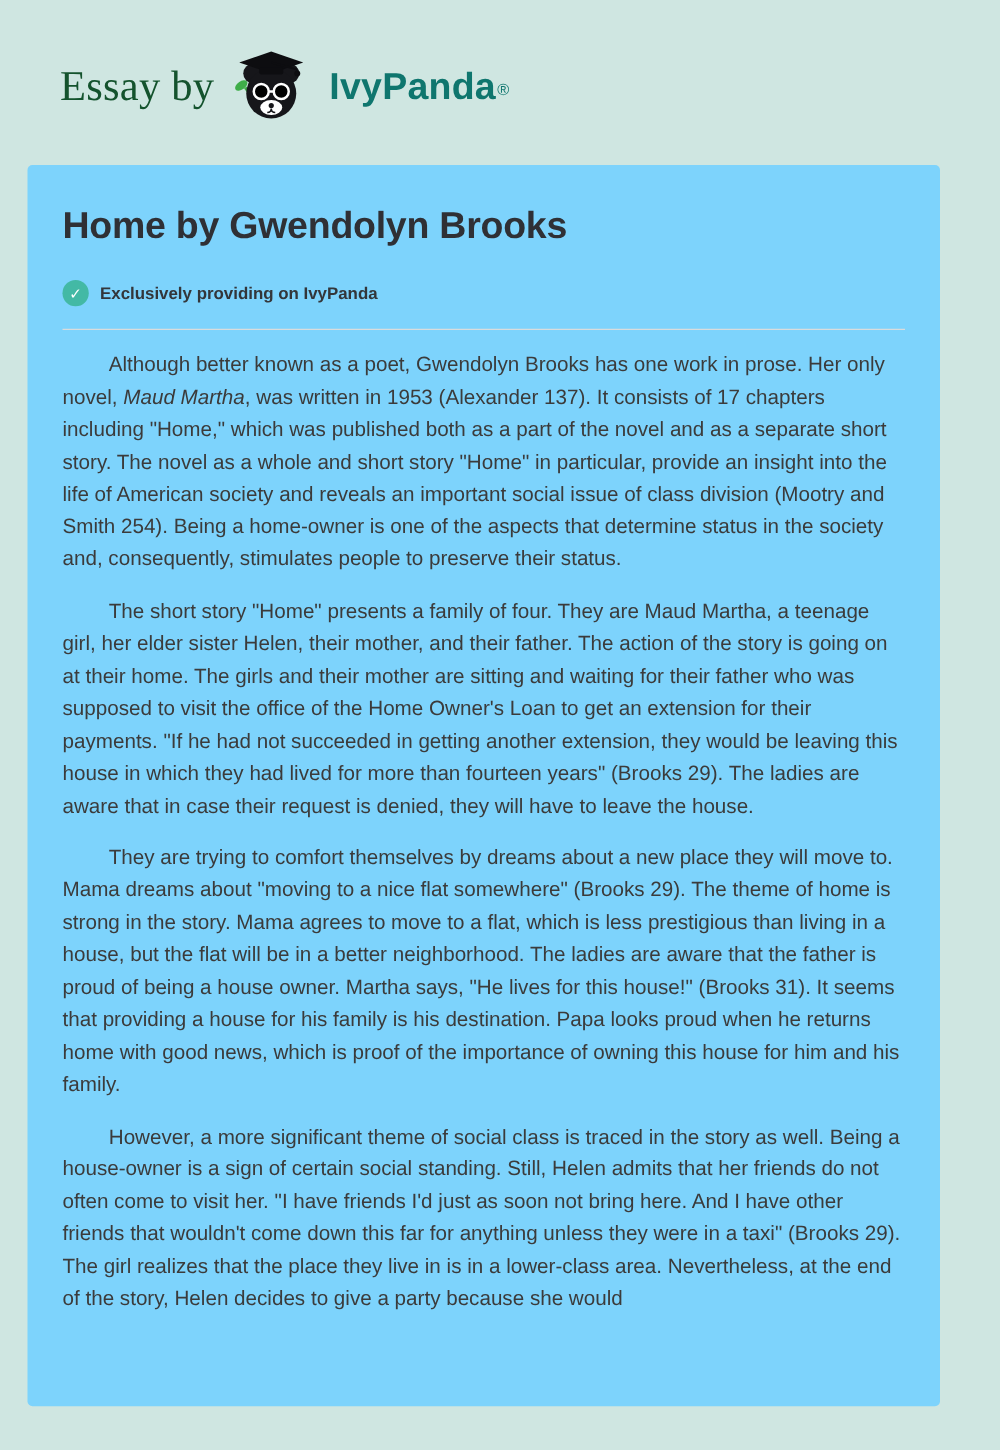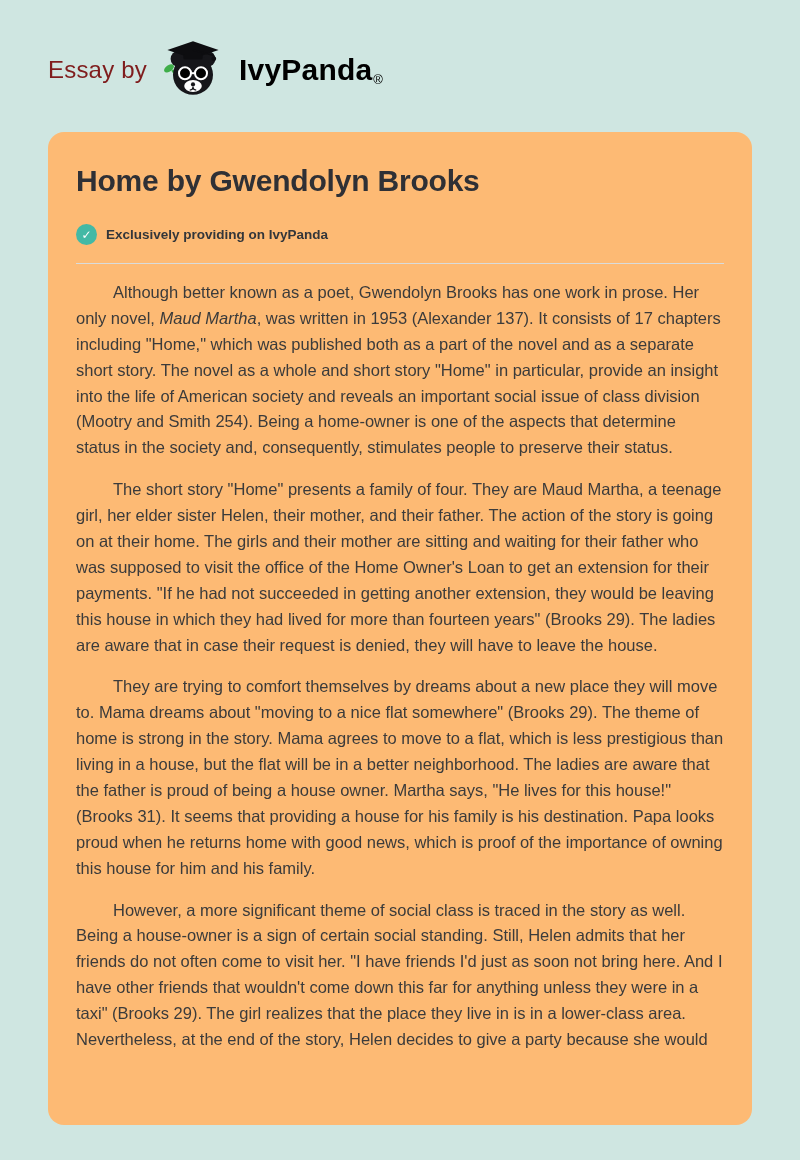--- a/index.html
+++ b/index.html
@@ -16,50 +16,51 @@
   }
 
   
   .site-header {
     display: flex;
     align-items: center;
     gap: 14px;
     padding: 38px 48px 24px 48px;
   }
   .essay-by {
-    font-size: 24px;
-    color: #7f1d1d;
+    font-size: 34px;
+    color: #14532d;
     font-weight: 400;
     letter-spacing: 0.2px;
+    font-family: Liberation Serif, serif;
   }
   .logo-mark {
     width: 64px;
     height: 64px;
     flex: 0 0 auto;
   }
   .brand-name {
     font-size: 30px;
     font-weight: 700;
-    color: #000000;
+    color: #0f766e;
     letter-spacing: 0.2px;
     display: flex;
-    align-items: flex-end;
+    align-items: center;
   }
   .brand-name sup {
     font-size: 13px;
     font-weight: 400;
     margin-top: 2px;
     margin-left: 1px;
   }
 
   
   .article-card {
-    background: #fdba74;
-    border-radius: 16px;
-    margin: 6px 48px 0 48px;
+    background: #7dd3fc;
+    border-radius: 4px;
+    margin: 6px 48px 0 22px;
     padding: 32px 28px 72px 28px;
   }
 
   .article-title {
     font-size: 30px;
     font-weight: 700;
     color: #2f3035;
     letter-spacing: -0.2px;
     margin-bottom: 26px;
   }

